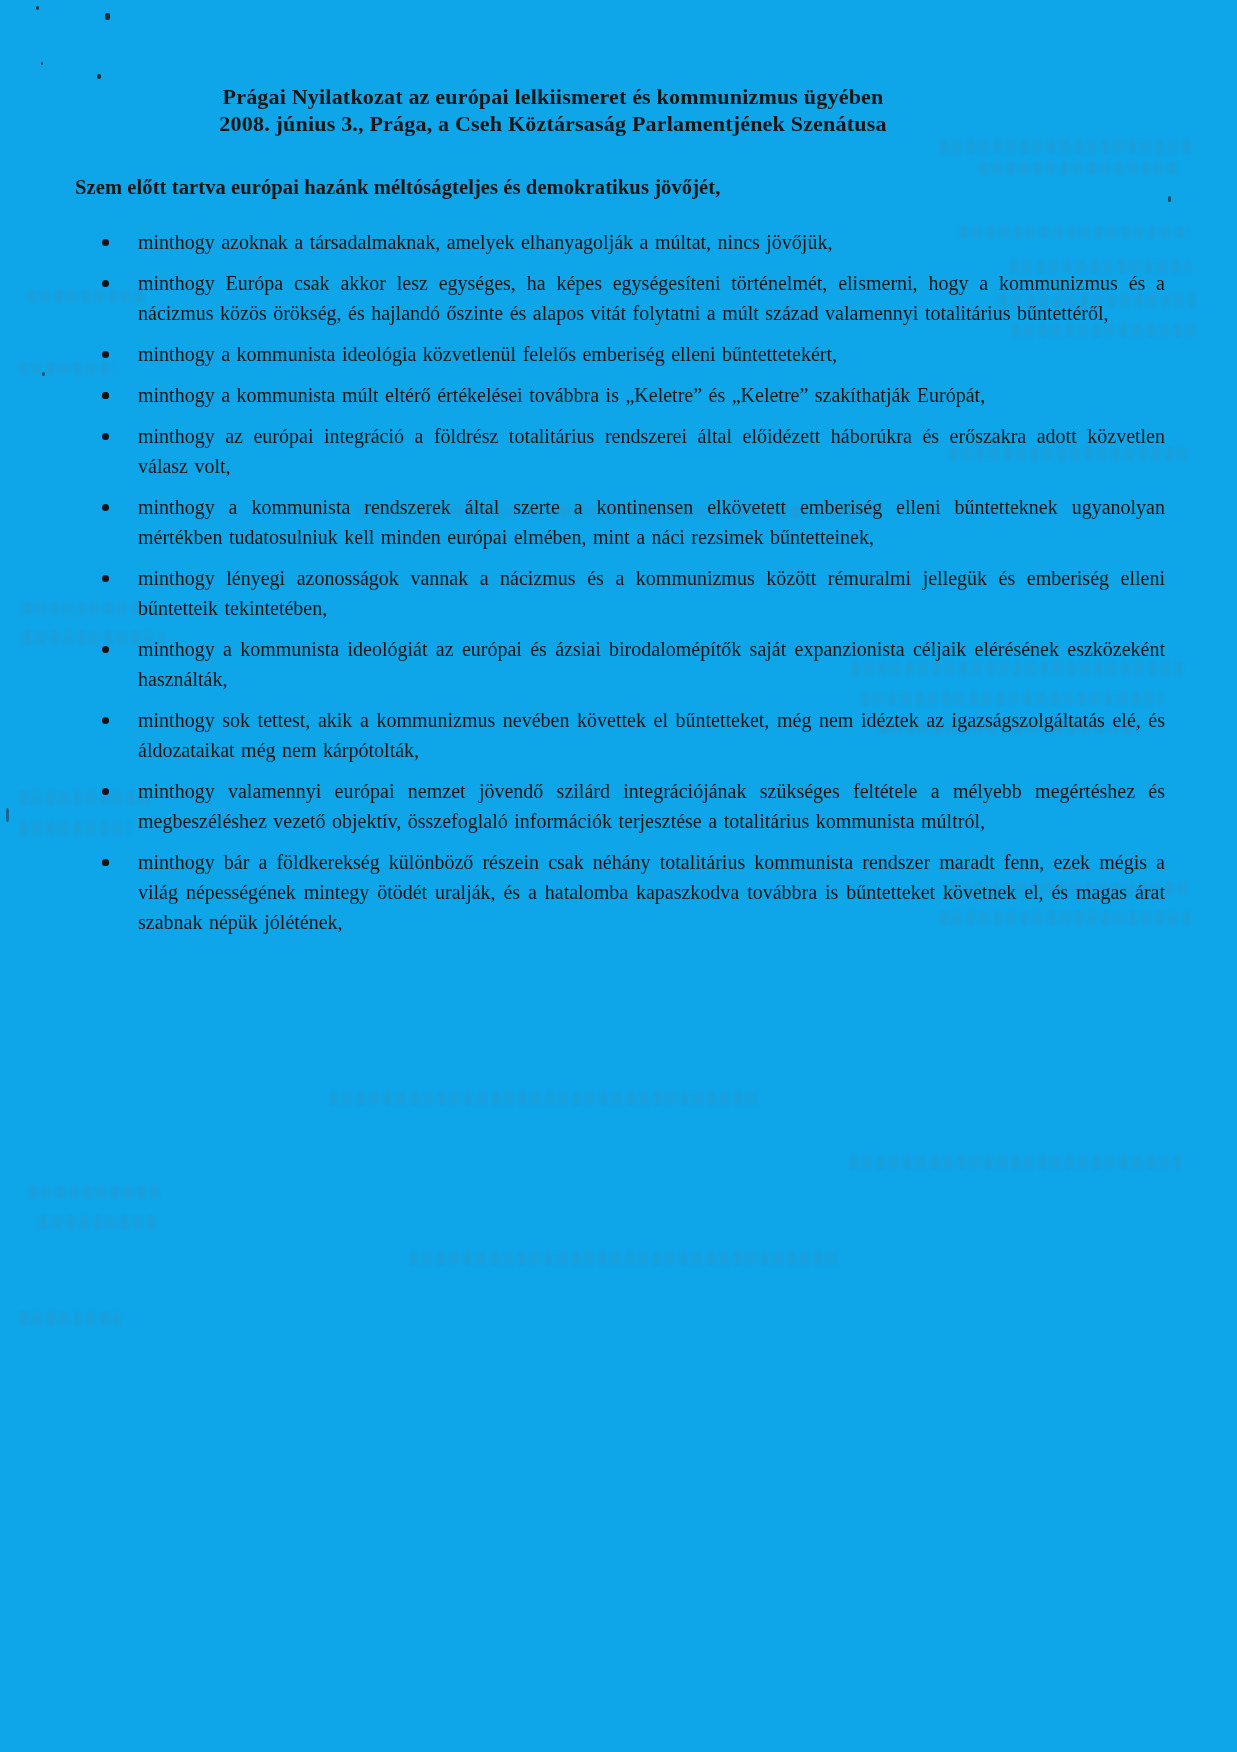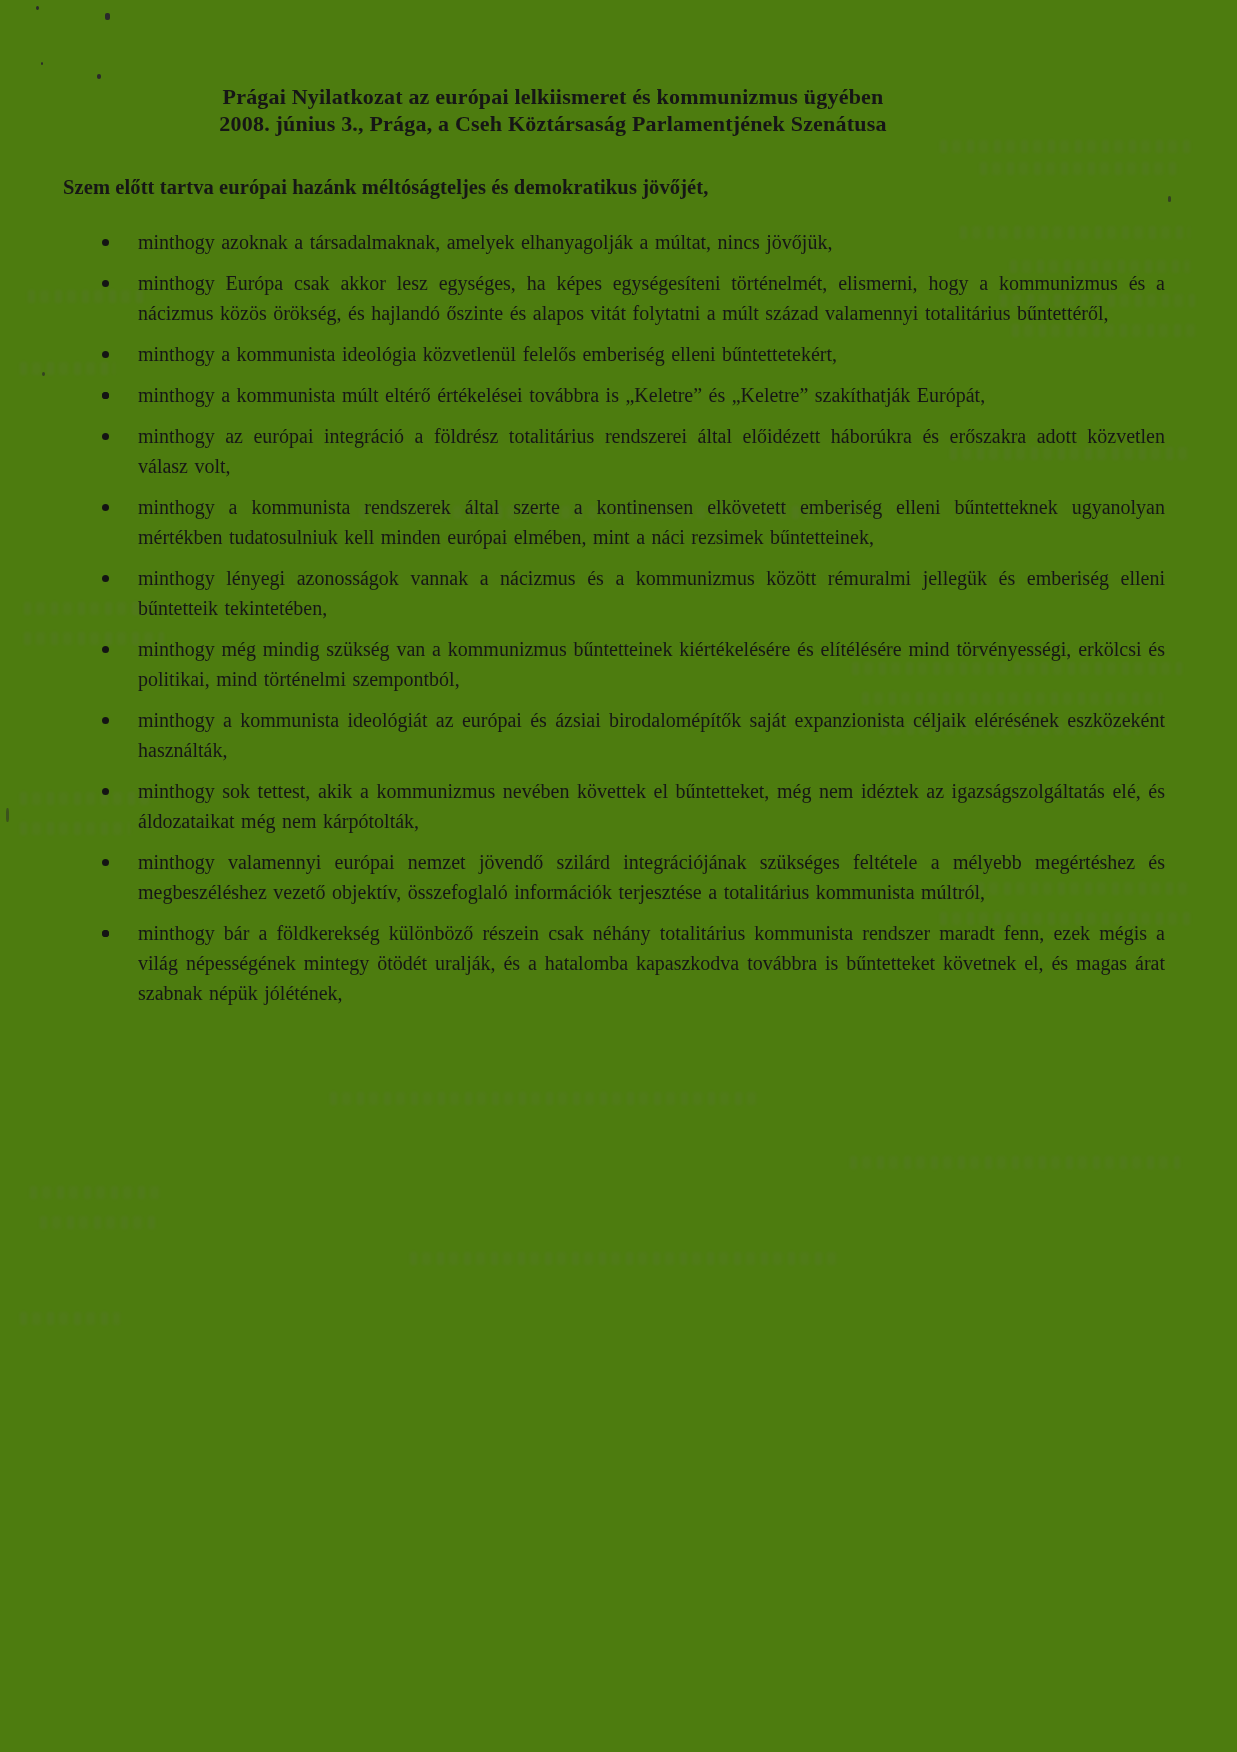--- a/index.html
+++ b/index.html
@@ -5,38 +5,38 @@
   html,body{margin:0;padding:0;}
   body{
     width:1237px;height:1752px;
     background:#ffffff;
     font-family:"Liberation Serif","DejaVu Serif",serif;
     color:#161616;
     position:relative;
   }
   .page{
     position:absolute;inset:0;
-    background:#4d7c0f;
+    background:#0ea5e9;
     overflow:hidden;
     padding:83px 72px 0 63px;
     box-sizing:border-box;
   }
   .title-block{
     margin:0 122px 0 0;
     text-align:center;
   }
   .title-block h1,.title-block h2{
     margin:0;
     font-size:22px;
     font-weight:700;
     line-height:27px;
     letter-spacing:0.2px;
   }
   .intro{
-    margin:36px 0 0 0;
+    margin:36px 0 0 12px;
     font-weight:700;
     font-size:20.5px;
     line-height:28px;
     letter-spacing:0.1px;
   }
   ul.bullets{
     list-style:none;
     margin:26px 0 0 0;
     padding:0;
   }
@@ -122,21 +122,20 @@
 
   <ul class="bullets">
       <li><span class="dot"></span><span>minthogy azoknak a társadalmaknak, amelyek elhanyagolják a múltat, nincs jövőjük,</span></li>
       <li><span class="dot"></span><span>minthogy Európa csak akkor lesz egységes, ha képes egységesíteni történelmét, elismerni, hogy a kommunizmus és a nácizmus közös örökség, és hajlandó őszinte és alapos vitát folytatni a múlt század valamennyi totalitárius bűntettéről,</span></li>
       <li><span class="dot"></span><span>minthogy a kommunista ideológia közvetlenül felelős emberiség elleni bűntettetekért,</span></li>
       <li><span class="dot"></span></li>
       <li><span class="dot"></span><span>minthogy a kommunista múlt eltérő értékelései továbbra is „Keletre” és „Keletre” szakíthatják Európát,</span></li>
       <li><span class="dot"></span><span>minthogy az európai integráció a földrész totalitárius rendszerei által előidézett háborúkra és erőszakra adott közvetlen válasz volt,</span></li>
       <li><span class="dot"></span><span>minthogy a kommunista rendszerek által szerte a kontinensen elkövetett emberiség elleni bűntetteknek ugyanolyan mértékben tudatosulniuk kell minden európai elmében, mint a náci rezsimek bűntetteinek,</span></li>
       <li><span class="dot"></span><span>minthogy lényegi azonosságok vannak a nácizmus és a kommunizmus között rémuralmi jellegük és emberiség elleni bűntetteik tekintetében,</span></li>
-      <li><span class="dot"></span><span>minthogy még mindig szükség van a kommunizmus bűntetteinek kiértékelésére és elítélésére mind törvényességi, erkölcsi és politikai, mind történelmi szempontból,</span></li>
       <li><span class="dot"></span><span>minthogy a kommunista ideológiát az európai és ázsiai birodalomépítők saját expanzionista céljaik elérésének eszközeként használták,</span></li>
       <li><span class="dot"></span><span>minthogy sok tettest, akik a kommunizmus nevében követtek el bűntetteket, még nem idéztek az igazságszolgáltatás elé, és áldozataikat még nem kárpótolták,</span></li>
       <li><span class="dot"></span><span>minthogy valamennyi európai nemzet jövendő szilárd integrációjának szükséges feltétele a mélyebb megértéshez és megbeszéléshez vezető objektív, összefoglaló információk terjesztése a totalitárius kommunista múltról,</span></li>
       <li><span class="dot"></span></li>
       <li><span class="dot"></span><span>minthogy bár a földkerekség különböző részein csak néhány totalitárius kommunista rendszer maradt fenn, ezek mégis a világ népességének mintegy ötödét uralják, és a hatalomba kapaszkodva továbbra is bűntetteket követnek el, és magas árat szabnak népük jólétének,</span></li>
     </ul>
 
 </div>
 
 </body></html>

